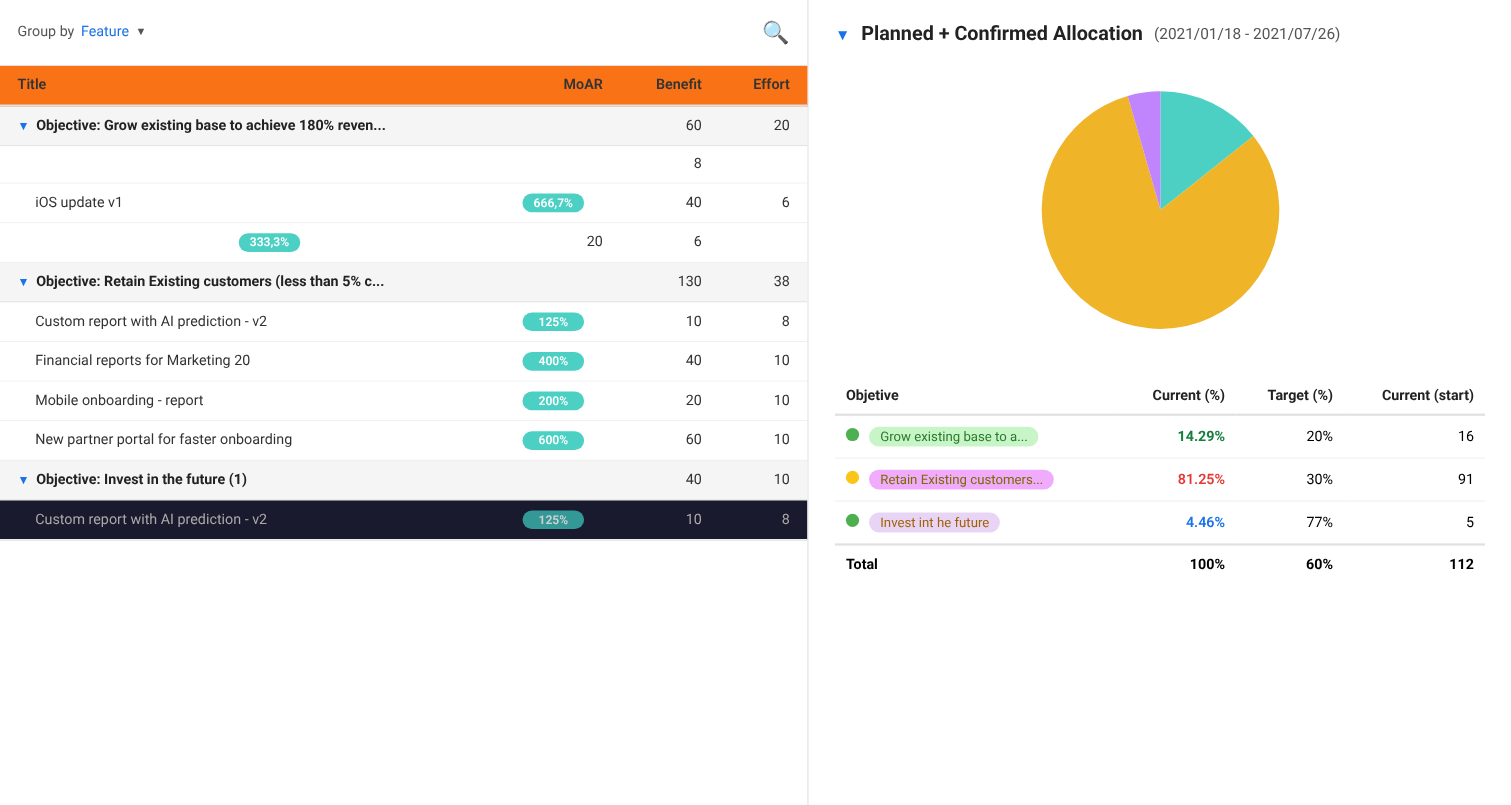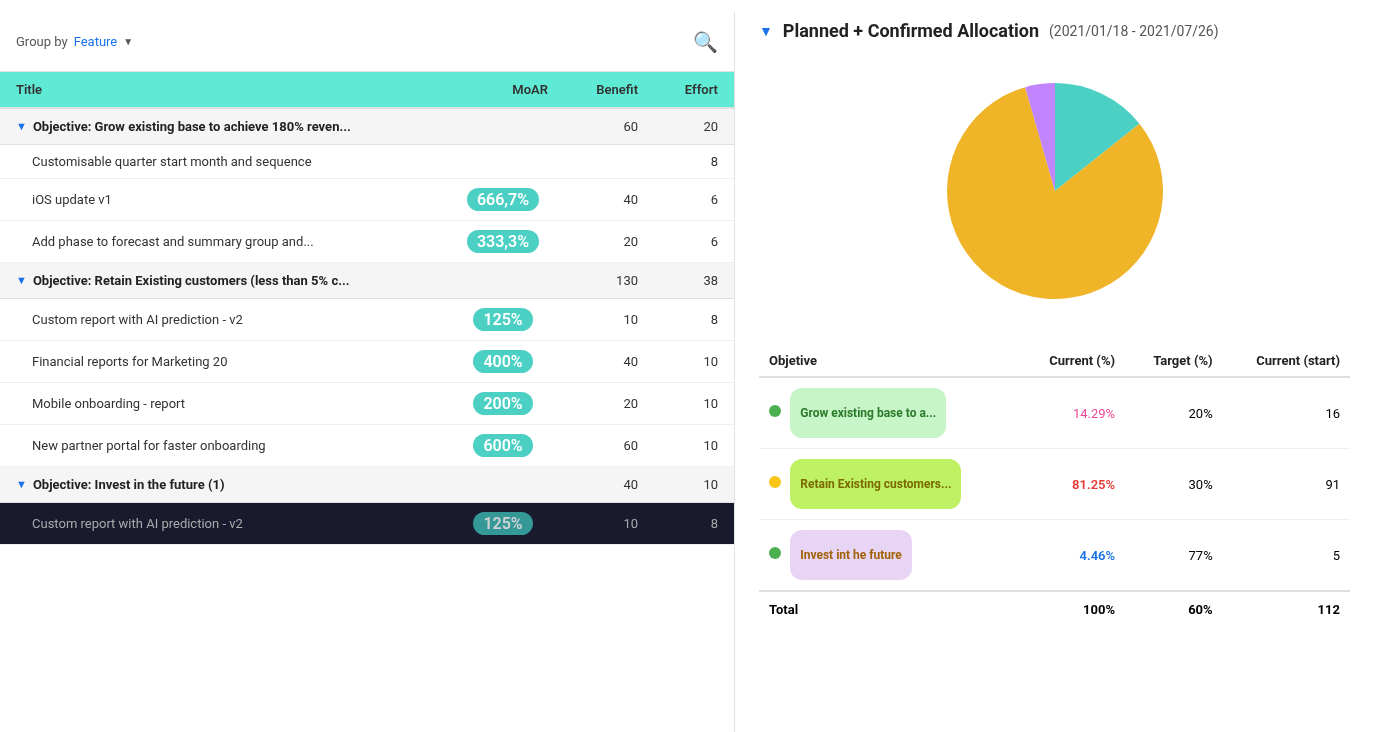--- a/index.html
+++ b/index.html
@@ -1,41 +1,41 @@
 <!DOCTYPE html>
 <html><head>
   <meta charset="utf-8">
   <style>
     * { box-sizing: border-box; margin: 0; padding: 0; }
     body { font-family: -apple-system, BlinkMacSystemFont, 'Segoe UI', Roboto, sans-serif; font-size: 14px; background: #fff; display: flex; height: 732px; overflow: hidden; }
 
     
-    .left-panel { width: 735px; display: flex; flex-direction: column; border-right: 1px solid #e0e0e0; margin-top: 12px; }
+    .left-panel { width: 735px; display: flex; flex-direction: column; border-right: 1px solid #e0e0e0; }
 
     .toolbar { height: 60px; display: flex; align-items: center; padding: 0 16px; border-bottom: 1px solid #e0e0e0; justify-content: space-between; }
     .group-by { display: flex; align-items: center; gap: 6px; font-size: 13px; color: #555; }
     .group-by-link { color: #1a73e8; text-decoration: none; font-size: 13px; }
     .chevron-down { font-size: 10px; color: #555; }
     .search-icon-btn { background: none; border: none; cursor: pointer; color: #1a73e8; font-size: 20px; }
 
-    .table-header { display: grid; grid-template-columns: 1fr 90px 90px 80px; background: #5eead4; border-bottom: 2px solid #e0e0e0; padding: 10px 16px; font-weight: 600; font-size: 13px; color: #333; }
+    .table-header { display: grid; grid-template-columns: 1fr 90px 90px 80px; background: #f97316; border-bottom: 2px solid #e0e0e0; padding: 10px 16px; font-weight: 600; font-size: 13px; color: #333; }
     .table-header .col-right { text-align: right; }
 
     .table-body { flex: 1; overflow-y: auto; }
 
     .objective-row { display: grid; grid-template-columns: 1fr 90px 90px 80px; padding: 10px 16px; background: #f5f5f5; border-bottom: 1px solid #e0e0e0; align-items: center; }
     .objective-label { font-weight: 700; font-size: 13px; color: #222; display: flex; align-items: center; gap: 6px; }
     .chevron-obj { color: #1a73e8; font-size: 11px; }
     .obj-val { text-align: right; font-size: 13px; color: #333; }
 
     .feature-row { display: grid; grid-template-columns: 1fr 90px 90px 80px; padding: 9px 16px 9px 32px; border-bottom: 1px solid #efefef; align-items: center; background: #fff; }
     .feature-row.highlighted { background: #1a1a2e; color: #aaa; }
     .feature-title { font-size: 13px; color: #333; }
     .feature-row.highlighted .feature-title { color: #aaa; }
-    .badge { display: inline-flex; align-items: center; justify-content: center; background: #4dd0c4; color: #fff; border-radius: 12px; padding: 2px 10px; font-size: 16px; font-weight: 600; min-width: 56px; }
+    .badge { display: inline-flex; align-items: center; justify-content: center; background: #4dd0c4; color: #fff; border-radius: 12px; padding: 2px 10px; font-size: 11px; font-weight: 600; min-width: 56px; }
     .badge.highlighted { background: #3ab8b0; opacity: 0.8; }
     .feat-val { text-align: right; font-size: 13px; color: #333; }
     .feature-row.highlighted .feat-val { color: #aaa; }
     .badge-cell { display: flex; justify-content: center; }
 
     
     .right-panel { flex: 1; display: flex; flex-direction: column; padding: 20px 24px; overflow-y: auto; }
 
     .allocation-header { display: flex; align-items: center; gap: 10px; margin-bottom: 20px; }
     .collapse-btn { background: none; border: none; cursor: pointer; font-size: 14px; color: #1a73e8; }
@@ -49,26 +49,26 @@
 
     
     .alloc-table { width: 100%; border-collapse: collapse; font-size: 13px; }
     .alloc-table th { text-align: left; padding: 8px 10px; border-bottom: 2px solid #e0e0e0; font-weight: 700; color: #222; }
     .alloc-table th.right { text-align: right; }
     .alloc-table td { padding: 10px 10px; border-bottom: 1px solid #efefef; vertical-align: middle; }
     .alloc-table td.right { text-align: right; }
     .alloc-table .total-row td { font-weight: 700; border-top: 2px solid #e0e0e0; border-bottom: none; }
 
     .obj-dot { width: 12px; height: 12px; border-radius: 50%; display: inline-block; margin-right: 6px; }
-    .obj-chip { display: inline-flex; align-items: center; border-radius: 12px; padding: 18px 10px; font-size: 12px; font-weight: 700; }
+    .obj-chip { display: inline-flex; align-items: center; border-radius: 12px; padding: 2px 10px; font-size: 12px; font-weight: 400; }
     .chip-green { background: #c8f5c8; color: #2a7a2a; }
-    .chip-yellow { background: #bef264; color: #7a6a00; }
+    .chip-yellow { background: #f0abfc; color: #7a6a00; }
     .chip-purple { background: #e8d5f5; color: #a16207; }
 
-    .pct-green { color: #ec4899; font-weight: 400; }
+    .pct-green { color: #15803d; font-weight: 700; }
     .pct-red { color: #e53935; font-weight: 600; }
     .pct-blue { color: #1a73e8; font-weight: 600; }
 
     .dot-green { background: #4caf50; }
     .dot-yellow { background: #f9c516; }
     .dot-green2 { background: #4caf50; }
   </style>
 </head>
 <body>
 
@@ -94,35 +94,33 @@
     <div class="objective-row">
       <div class="objective-label">
         <span class="chevron-obj">▼</span>
         <span>Objective: Grow existing base to achieve 180% reven...</span>
       </div>
       <div class="obj-val"></div>
       <div class="obj-val">60</div>
       <div class="obj-val">20</div>
     </div>
     <div class="feature-row">
-      <div class="feature-title">Customisable quarter start month and sequence</div>
       <div class="badge-cell"></div>
       <div class="feat-val"></div>
       <div class="feat-val">8</div>
     </div>
     <div class="feature-row">
       <div class="feature-title">iOS update v1</div>
       <div class="badge-cell">
         <span class="badge">666,7%</span>
       </div>
       <div class="feat-val">40</div>
       <div class="feat-val">6</div>
     </div>
     <div class="feature-row">
-      <div class="feature-title">Add phase to forecast and summary group and...</div>
       <div class="badge-cell">
         <span class="badge">333,3%</span>
       </div>
       <div class="feat-val">20</div>
       <div class="feat-val">6</div>
     </div>
 
     <div class="objective-row">
       <div class="objective-label">
         <span class="chevron-obj">▼</span>

